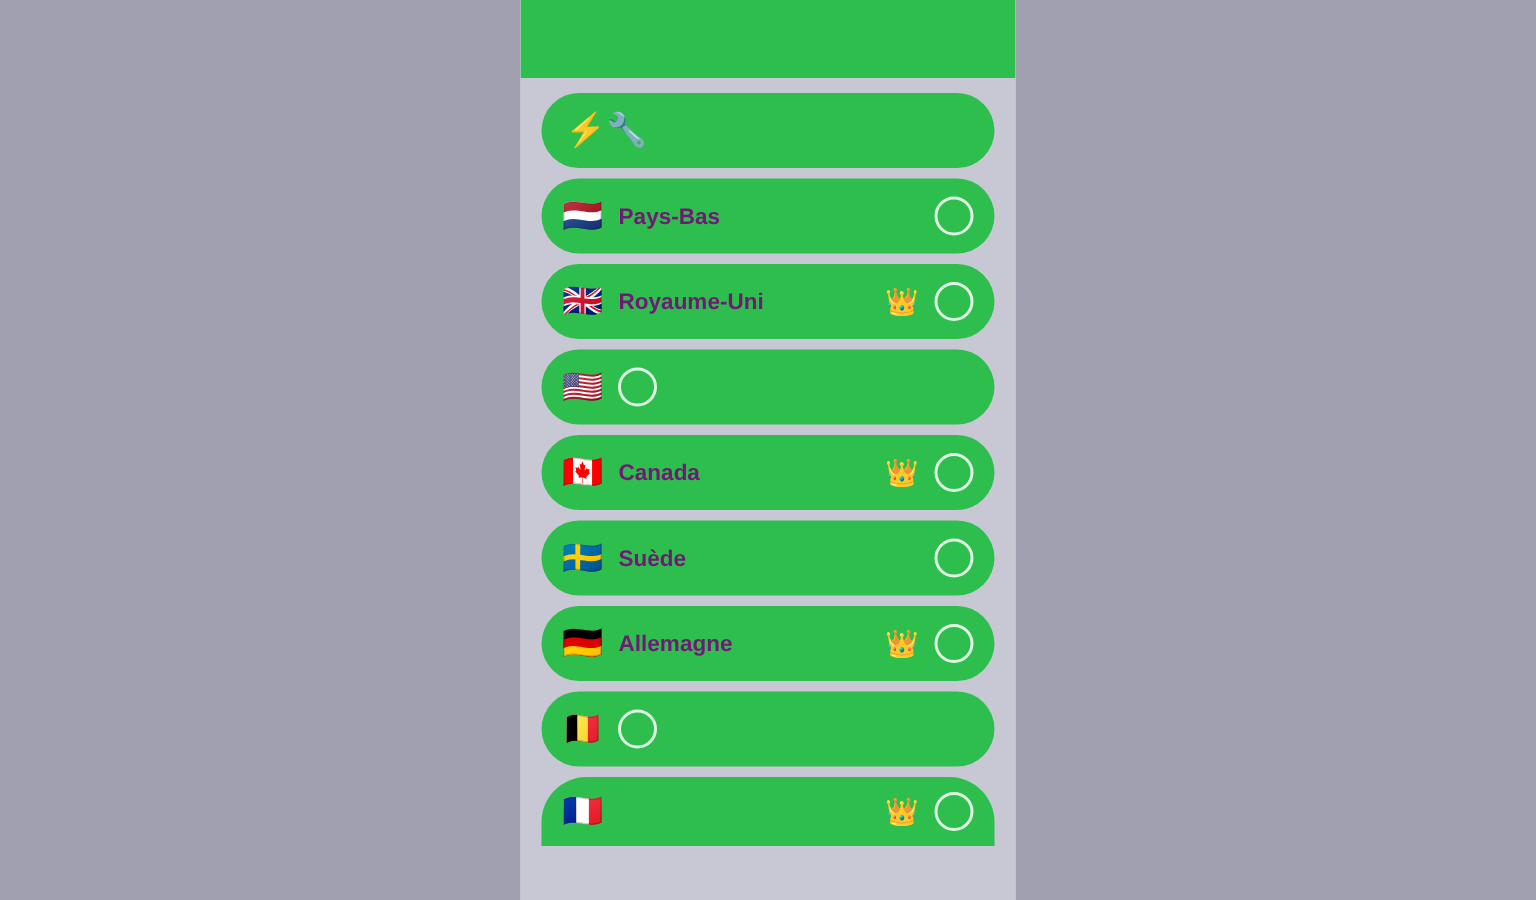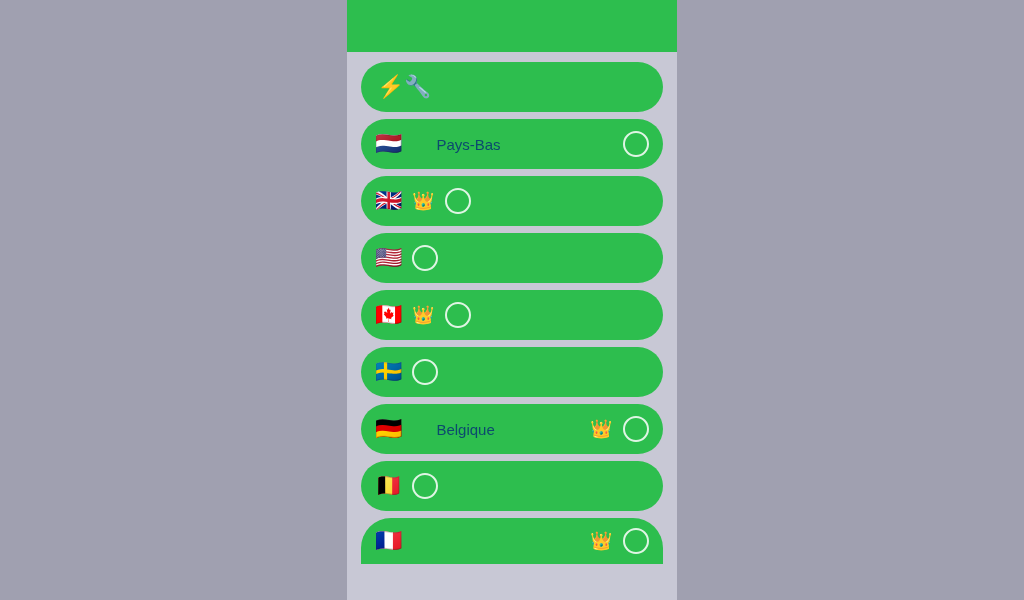--- a/index.html
+++ b/index.html
@@ -101,25 +101,24 @@
       cursor: pointer;
       position: relative;
       min-height: 50px;
     }
 
     .server-item.fastest {
       padding: 12px 16px;
     }
 
     .server-name {
-      color: #0c4a6e;
+      color: #701a75;
       font-size: 15px;
-      font-weight: 400;
+      font-weight: 700;
       flex: 1;
-      margin-left: 24px;
     }
 
     .crown-icon {
       font-size: 18px;
       margin-right: 10px;
     }
 
     .radio-circle {
       width: 26px;
       height: 26px;
@@ -167,39 +166,42 @@
       </div>
 
       <div id="server-items-container" style="display: flex; flex-direction: column; gap: 7px;">
           <div class="server-item">
             <span class="flag-emoji">🇳🇱</span>
             <span class="server-name">Pays-Bas</span>
             <div class="radio-circle"></div>
           </div>
           <div class="server-item">
             <span class="flag-emoji">🇬🇧</span>
+            <span class="server-name">Royaume-Uni</span>
             <span class="crown-icon">👑</span>
             <div class="radio-circle"></div>
           </div>
           <div class="server-item">
             <span class="flag-emoji">🇺🇸</span>
             <div class="radio-circle"></div>
           </div>
           <div class="server-item">
             <span class="flag-emoji">🇨🇦</span>
+            <span class="server-name">Canada</span>
             <span class="crown-icon">👑</span>
             <div class="radio-circle"></div>
           </div>
           <div class="server-item">
             <span class="flag-emoji">🇸🇪</span>
+            <span class="server-name">Suède</span>
             <div class="radio-circle"></div>
           </div>
           <div class="server-item">
             <span class="flag-emoji">🇩🇪</span>
-            <span class="server-name">Belgique</span>
+            <span class="server-name">Allemagne</span>
             <span class="crown-icon">👑</span>
             <div class="radio-circle"></div>
           </div>
           <div class="server-item">
             <span class="flag-emoji">🇧🇪</span>
             <div class="radio-circle"></div>
           </div>
         </div>
 
       <div class="partial-item" id="partial-item">

